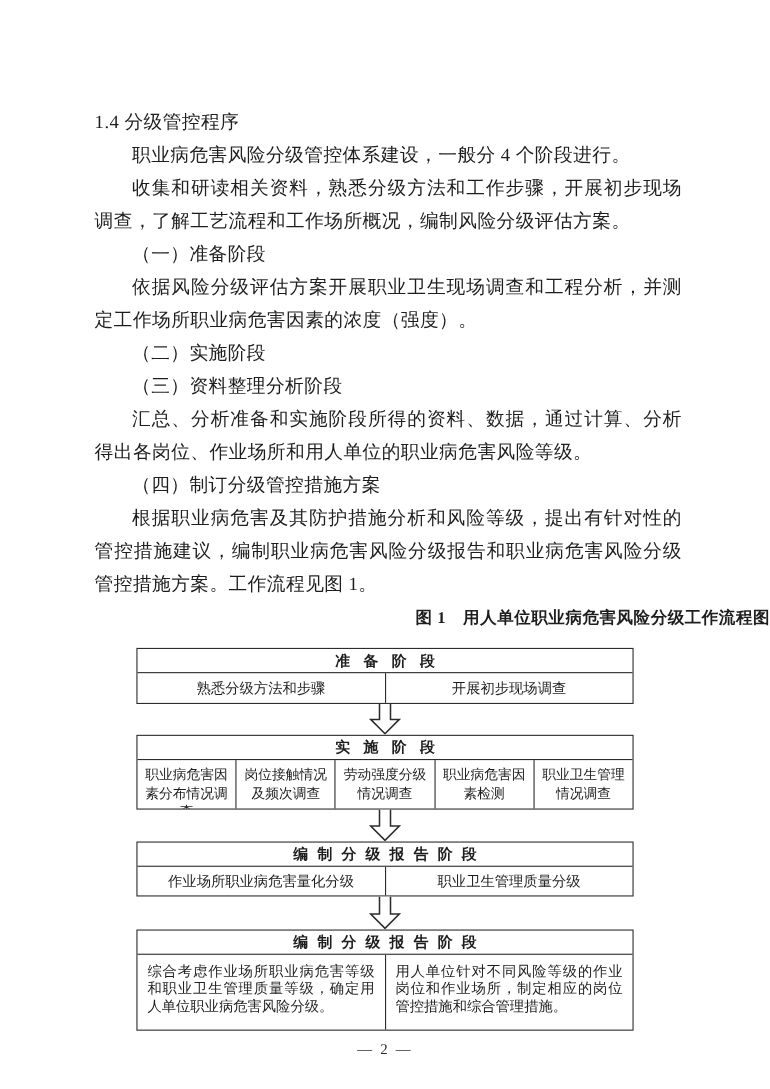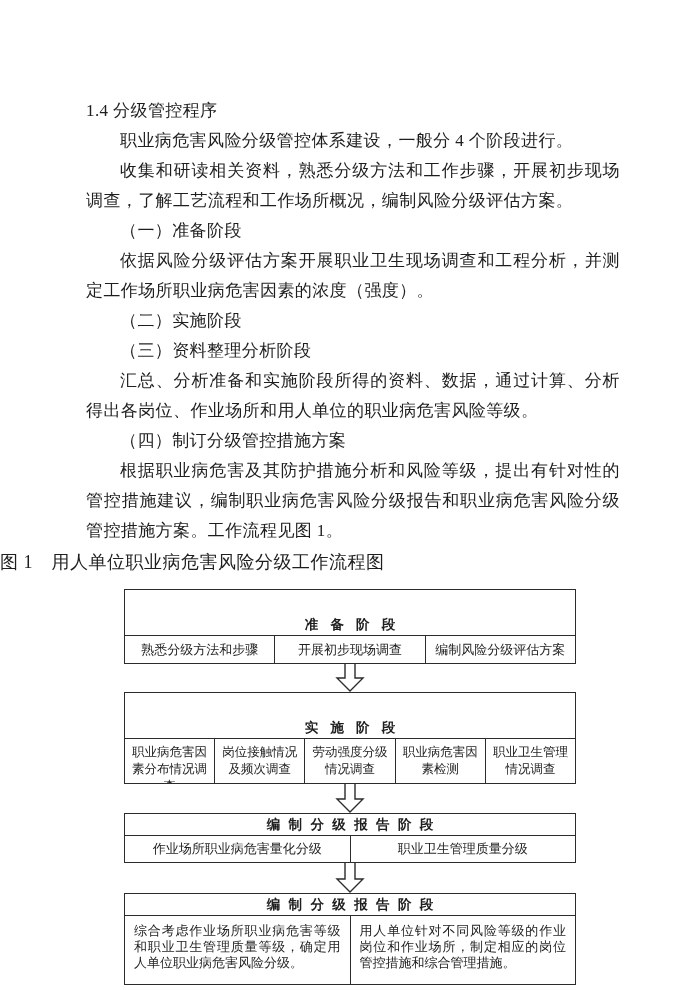--- a/index.html
+++ b/index.html
@@ -21,42 +21,42 @@
     font-size: 17px;
     line-height: 30px;
     letter-spacing: 0.4px;
     text-align: justify;
     text-justify: inter-ideograph;
   }
   .para.indent { text-indent: 2em; }
 
   .figure-title {
     margin-top: 4px;
-    text-align: left;
-    font-size: 18px;
+    text-align: right;
+    font-size: 15px;
     line-height: 24px;
-    font-weight: normal;
+    font-weight: bold;
     letter-spacing: 0.5px;
   }
 
   .flowchart {
     width: 452px;
     margin: 0 auto;
   }
   .stage {
     border: 1.5px solid #2c2c2c;
     background: #ffffff;
   }
   .stage-header {
     text-align: center;
     font-weight: bold;
     font-size: 13.5px;
     border-bottom: 1px solid #2c2c2c;
   }
-  .stage-header.ls-wide { letter-spacing: 0.9em; text-indent: 0.9em; line-height: 21px; margin-top: 24px; }
+  .stage-header.ls-wide { letter-spacing: 0.9em; text-indent: 0.9em; line-height: 21px; }
   .stage-header.ls-mid  { letter-spacing: 0.62em; text-indent: 0.62em; line-height: 21px; }
   .stage-row { display: flex; align-items: stretch; }
   .cell {
     flex: 1 1 0;
     border-right: 1px solid #2c2c2c;
     text-align: center;
     font-size: 13px;
   }
   .cell:last-child { border-right: none; }
 
@@ -111,21 +111,20 @@
 
   <div class="figure-title">图 1　用人单位职业病危害风险分级工作流程图</div>
 
   <div class="flowchart" style="margin-top:15px;">
 
     <div class="stage">
       <div class="stage-header ls-wide">准备阶段</div>
       <div class="stage-row row-prepare">
         <div class="cell">熟悉分级方法和步骤</div>
         <div class="cell">开展初步现场调查</div>
-        <div class="cell">编制风险分级评估方案</div>
       </div>
     </div>
 
     <svg class="flow-arrow" width="32" height="28" viewBox="0 0 32 28">
       <path d="M11,0 L11,14 L3,14 L16,27 L29,14 L21,14 L21,0" fill="#ffffff" stroke="#2c2c2c" stroke-width="1.4"></path>
     </svg>
 
     <div class="stage">
       <div class="stage-header ls-wide">实施阶段</div>
       <div class="stage-row row-implement">

